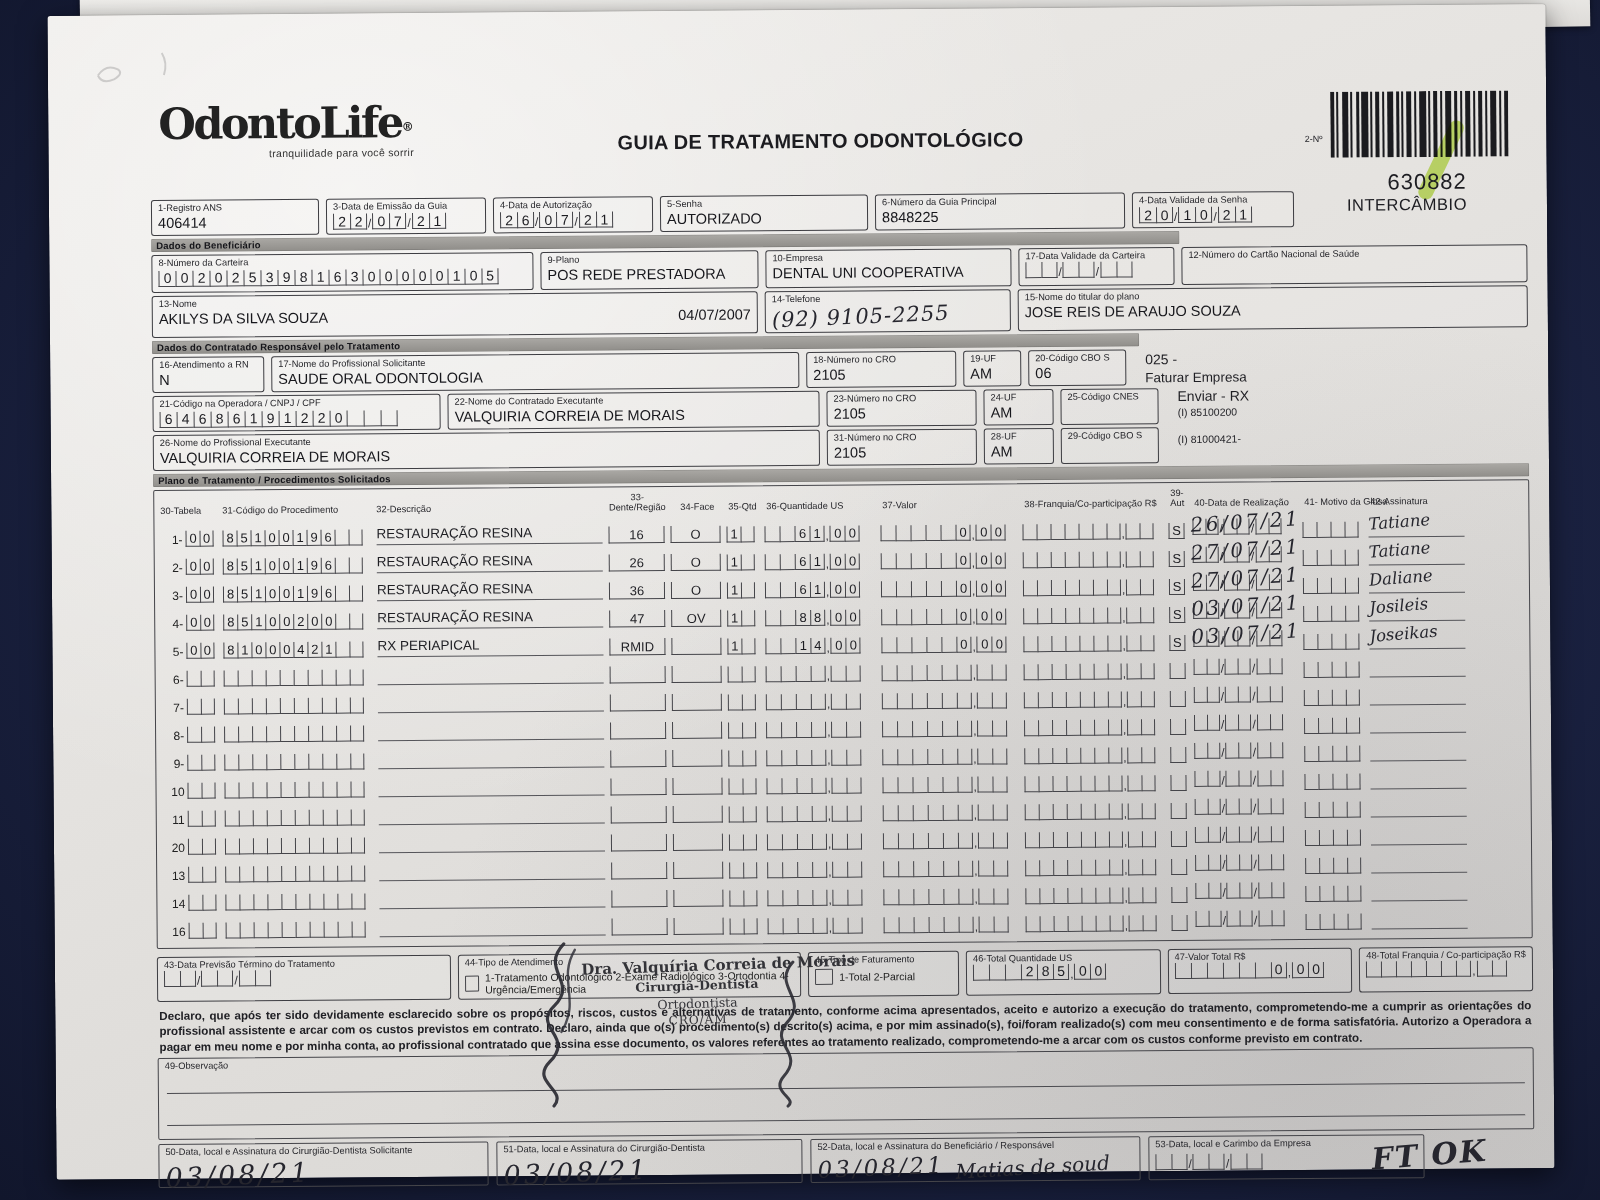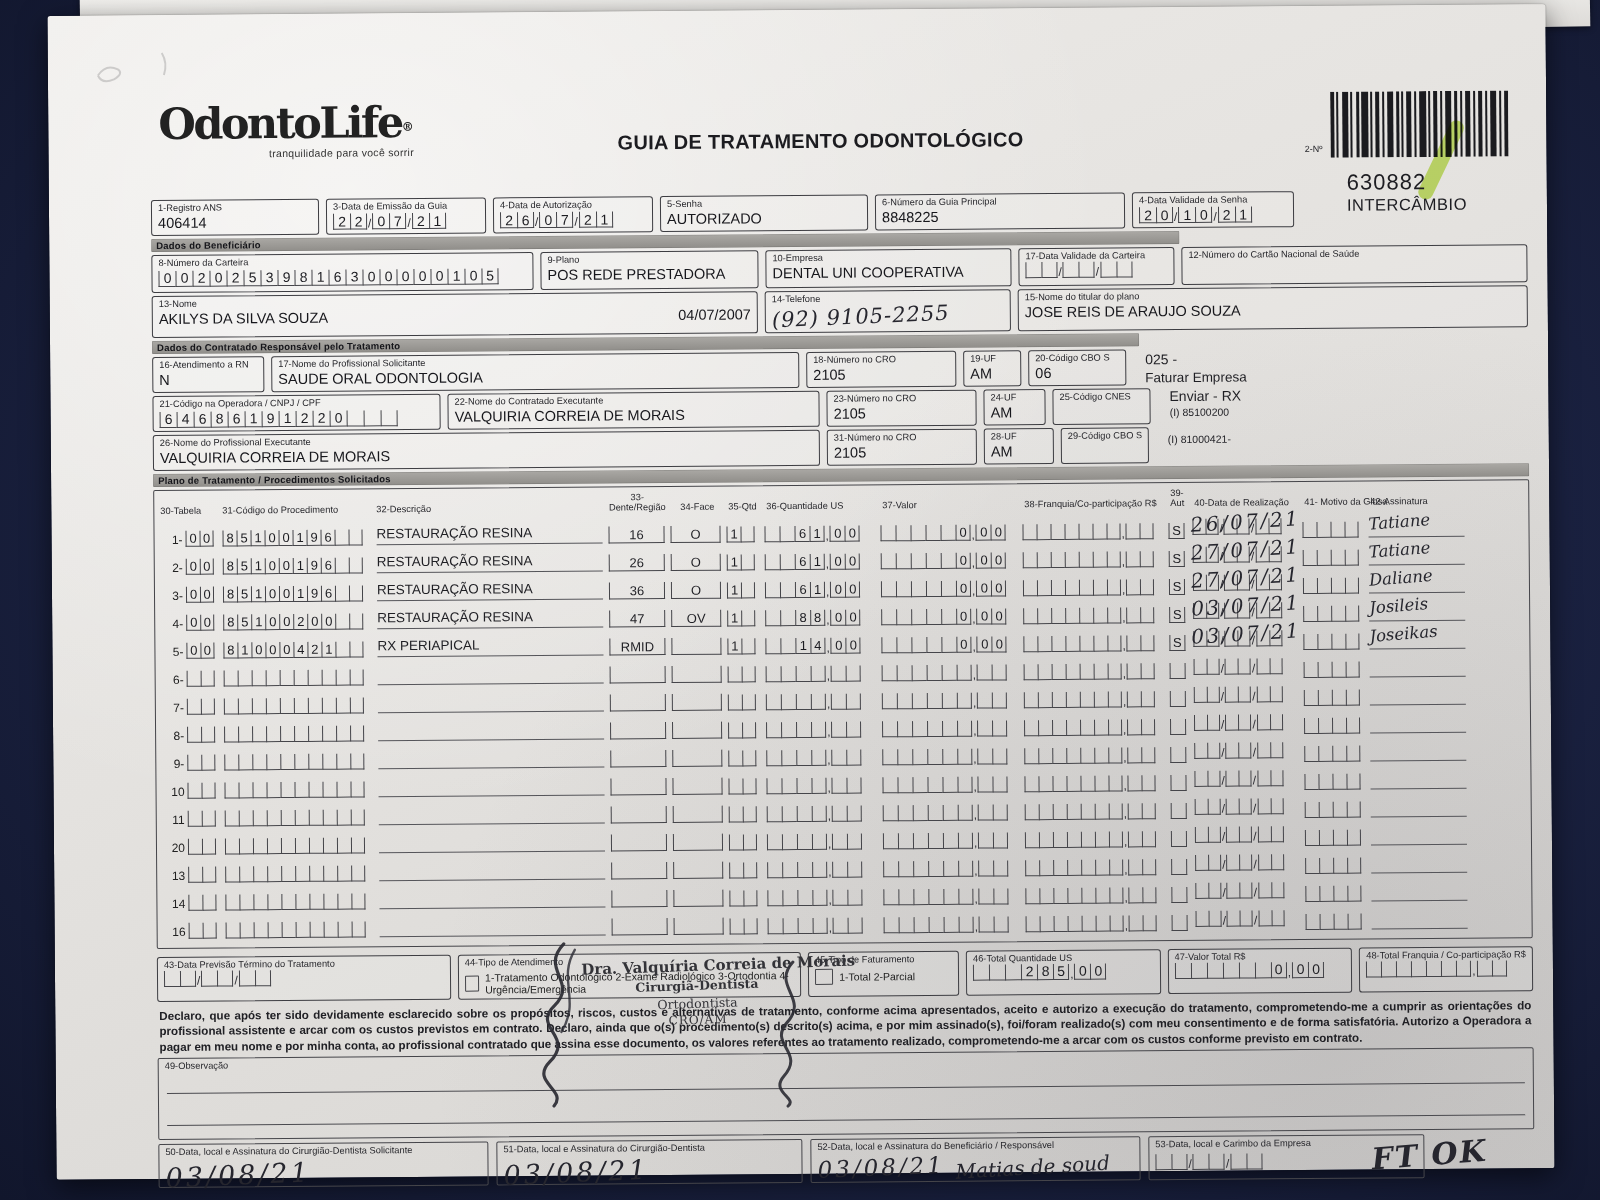--- a/index.html
+++ b/index.html
@@ -32,22 +32,22 @@
   .hand{font-family:"DejaVu Serif",serif;font-style:italic;color:#26262e;}
 
   
   .hdr{position:relative;height:96px;}
   .logo{position:absolute;left:8px;top:2px;}
   .logo-text{font-family:"DejaVu Serif",serif;font-weight:bold;font-size:43px;letter-spacing:-2.5px;color:#222;line-height:1;}
   .logo-reg{font-size:12px;vertical-align:super;letter-spacing:0;}
   .logo-tag{font-size:10.5px;color:#333;text-align:right;margin-top:2px;letter-spacing:.3px;}
   .gtitle{position:absolute;left:430px;top:34px;width:480px;text-align:center;font-size:20px;font-weight:bold;color:#1c1c20;letter-spacing:.3px;}
   .bcwrap{position:absolute;right:18px;top:0px;display:flex;align-items:flex-end;gap:8px;}
-  .bclabel{font-size:9px;color:#26262b;margin-bottom:4px;}
-  .bcnum{position:absolute;right:60px;top:78px;text-align:left;margin-left:40px;}
+  .bclabel{font-size:9px;color:#26262b;margin-bottom:14px;}
+  .bcnum{position:absolute;right:60px;top:78px;text-align:right;margin-left:40px;}
   .bcnum .n1{font-size:22px;color:#1d1d22;letter-spacing:1px;font-weight:500;}
   .bcnum .n2{font-size:16.5px;color:#1d1d22;letter-spacing:.5px;font-weight:500;}
   .hl{position:absolute;right:78px;top:26px;width:15px;height:86px;background:rgba(185,224,60,.72);border-radius:8px;transform:rotate(26deg);mix-blend-mode:multiply;}
 
   
   .tblwrap{border:1.5px solid #45454a;border-radius:2px;padding:4px 6px 6px 6px;margin-top:2px;}
   .thead{display:flex;gap:6px;font-size:9.3px;color:#26262b;margin:1px 0 6px;align-items:flex-end;}
   .trow{display:flex;gap:6px;align-items:flex-end;height:24.5px;margin-bottom:3.5px;}
   .w-numtab{width:56px;display:flex;align-items:flex-end;}
   .rownum{width:22px;font-size:12px;text-align:right;padding-right:3px;color:#222;}
@@ -325,21 +325,21 @@
             </span>
         </div>
         <div class="fbox" style="width:372px">
           <span class="flabel">22-Nome do Contratado Executante</span>
           <span class="fvalue">VALQUIRIA CORREIA DE MORAIS</span>
         </div>
         <div class="fbox" style="width:150px">
           <span class="flabel">23-Número no CRO</span>
           <span class="fvalue">2105</span>
         </div>
-        <div class="fbox" style="width:62px">
+        <div class="fbox" style="width:70px">
           <span class="flabel">24-UF</span>
           <span class="fvalue">AM</span>
         </div>
         <div class="fbox" style="width:98px">
           <span class="flabel">25-Código CNES</span>
           <span class="fvalue"></span>
         </div>
         <div style="padding:0 0 0 12px">
           <div style="font-size:14px">Enviar - RX</div>
           <div style="font-size:10.5px;margin-top:2px">(I) 85100200</div>
@@ -351,21 +351,21 @@
           <span class="fvalue">VALQUIRIA CORREIA DE MORAIS</span>
         </div>
         <div class="fbox" style="width:150px">
           <span class="flabel">31-Número no CRO</span>
           <span class="fvalue">2105</span>
         </div>
         <div class="fbox" style="width:70px">
           <span class="flabel">28-UF</span>
           <span class="fvalue">AM</span>
         </div>
-        <div class="fbox" style="width:88px">
+        <div class="fbox" style="width:98px">
           <span class="flabel">29-Código CBO S</span>
           <span class="fvalue"></span>
         </div>
         <div style="padding:6px 0 0 12px;font-size:10.5px">(I) 81000421-</div>
       </div>
 
       <div class="bar">Plano de Tratamento / Procedimentos Solicitados</div>
       <div class="tblwrap">
         <div class="thead">
           <span style="width:56px">30-Tabela</span>

